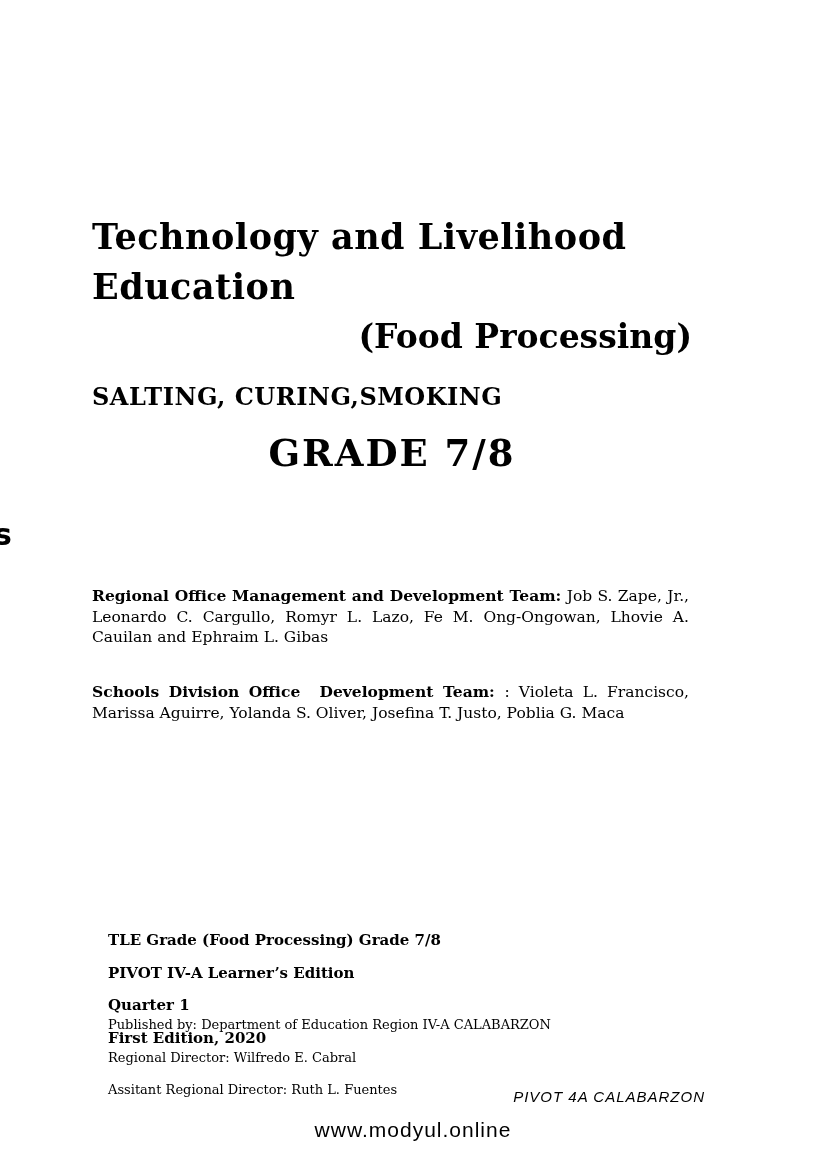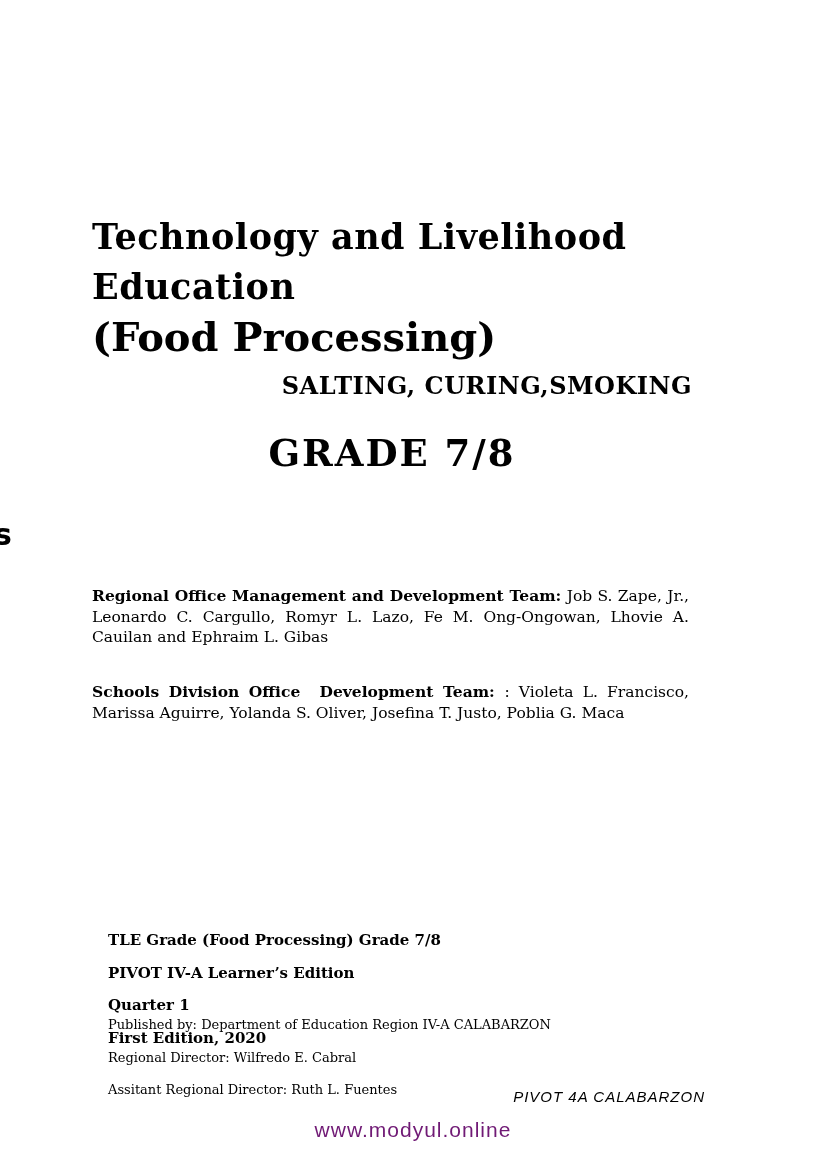--- a/index.html
+++ b/index.html
@@ -25,31 +25,31 @@
     font-weight: bold;
     font-size: 35px;
     line-height: 50px;
     letter-spacing: 0.5px;
   }
   .subtitle {
     position: absolute;
     top: 316px;
     left: 92px;
     width: 600px;
-    text-align: left;
+    text-align: right;
     font-weight: bold;
-    font-size: 40px;
+    font-size: 33px;
     line-height: 42px;
   }
   .topic-line {
     position: absolute;
-    top: 370px;
+    top: 381px;
     left: 92px;
     width: 600px;
-    text-align: right;
+    text-align: left;
     font-weight: bold;
     font-size: 24px;
     line-height: 32px;
     letter-spacing: 0.5px;
   }
   .grade-line {
     position: absolute;
     top: 428px;
     left: 92px;
     width: 600px;
@@ -154,15 +154,15 @@
   </div>
 
   <div class="pub-regular-block">
     <p class="pub-line">Published by: Department of Education Region IV-A CALABARZON</p>
     <p class="pub-line">Regional Director: Wilfredo E. Cabral</p>
     <p class="pub-line">Assitant Regional Director: Ruth L. Fuentes</p>
   </div>
 
   <div class="footer-brand">PIVOT 4A CALABARZON</div>
 
-  <div class="watermark" style="color: #701a75;">www.modyul.online</div>
+  <div class="watermark" style="color: #000000;">www.modyul.online</div>
 
 </div>
 
 </body></html>

